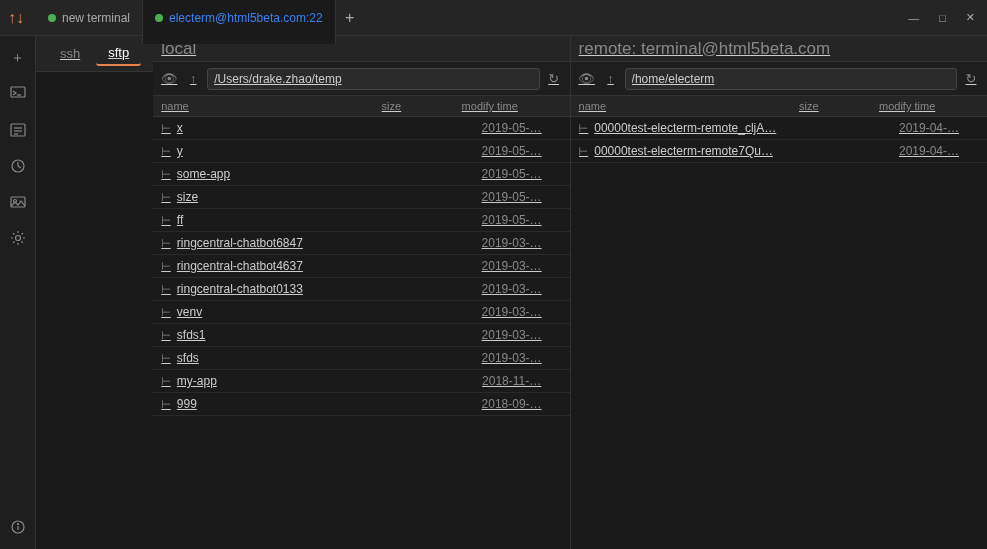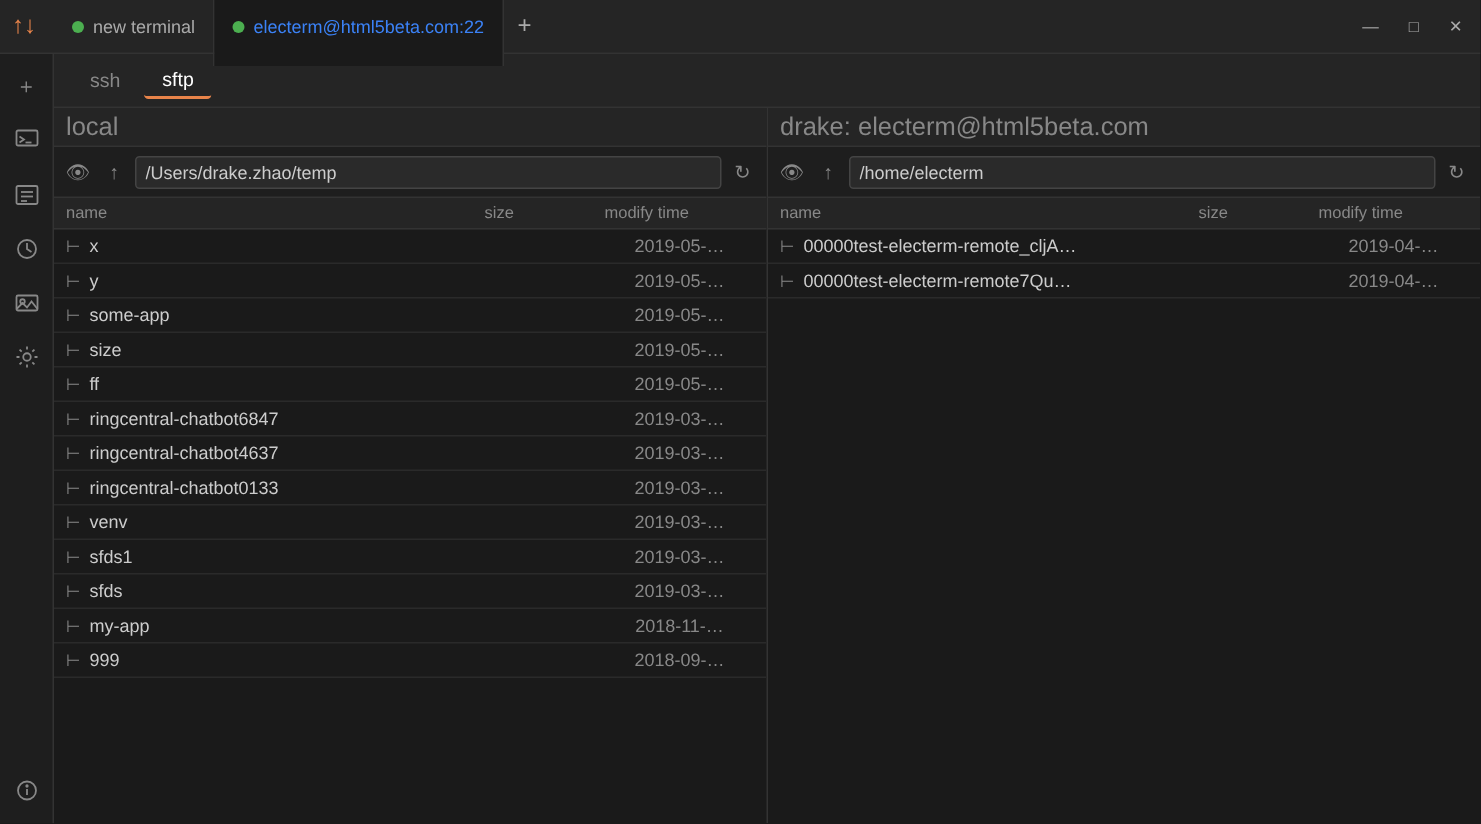--- a/index.html
+++ b/index.html
@@ -96,22 +96,23 @@
       color: #888;
       cursor: pointer;
       border-radius: 4px;
       font-size: 14px;
     }
 
     
     .main-content {
       flex: 1;
       display: flex;
-      flex-direction: column;
+      flex-direction: row;
       overflow: hidden;
+      text-decoration: underline;
     }
 
     
     .nav-tabs {
       display: flex;
       align-items: center;
       height: 36px;
       background: #252525;
       padding: 0 12px;
       border-bottom: 1px solid #333;
@@ -452,21 +453,21 @@
       <span>999</span>
     </div>
     <div class="file-size"></div>
     <div class="file-mtime">2018-09-…</div>
   </div>
           </div>
       </div>
 
       <div class="file-pane">
         <div class="pane-header">
-          <span>drake: electerm@html5beta.com</span>
+          <span>remote: terminal@html5beta.com</span>
         </div>
         <div class="path-bar">
           <span class="path-icon">👁</span>
           <span class="path-icon">↑</span>
           <input class="path-input" value="/home/electerm" style="">
           <span class="path-refresh">↻</span>
         </div>
         <div class="col-headers">
           <span class="col-header">name</span>
           <span class="col-header right">size</span>

